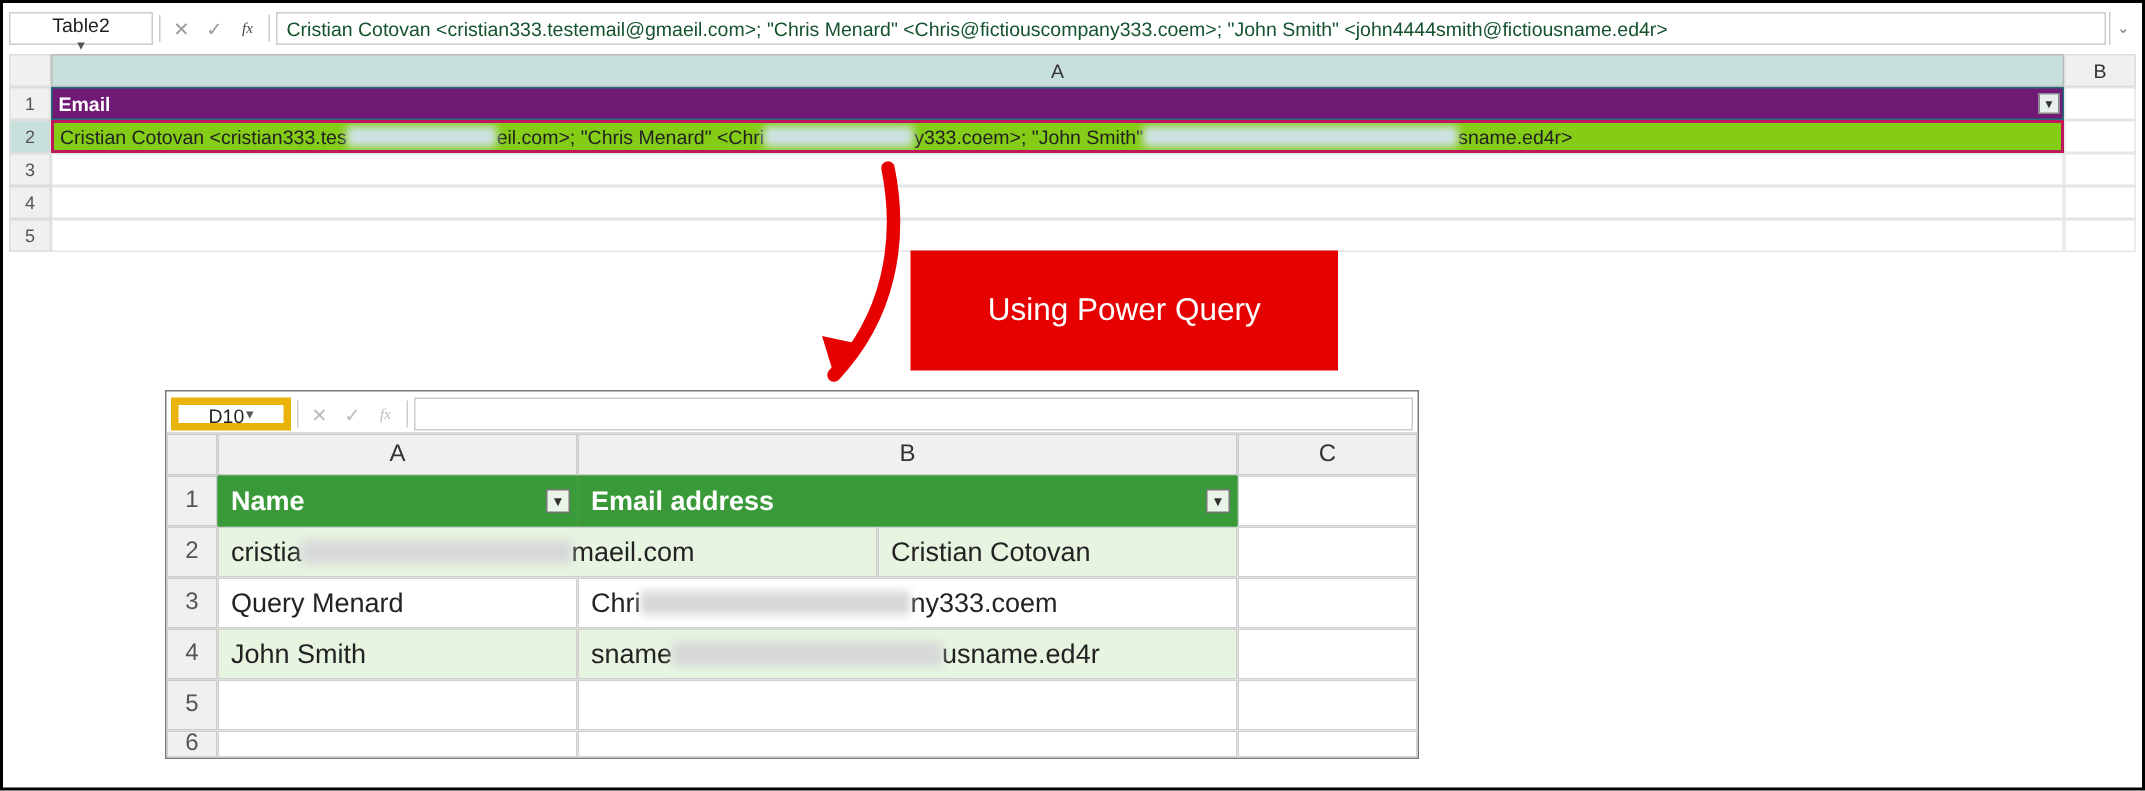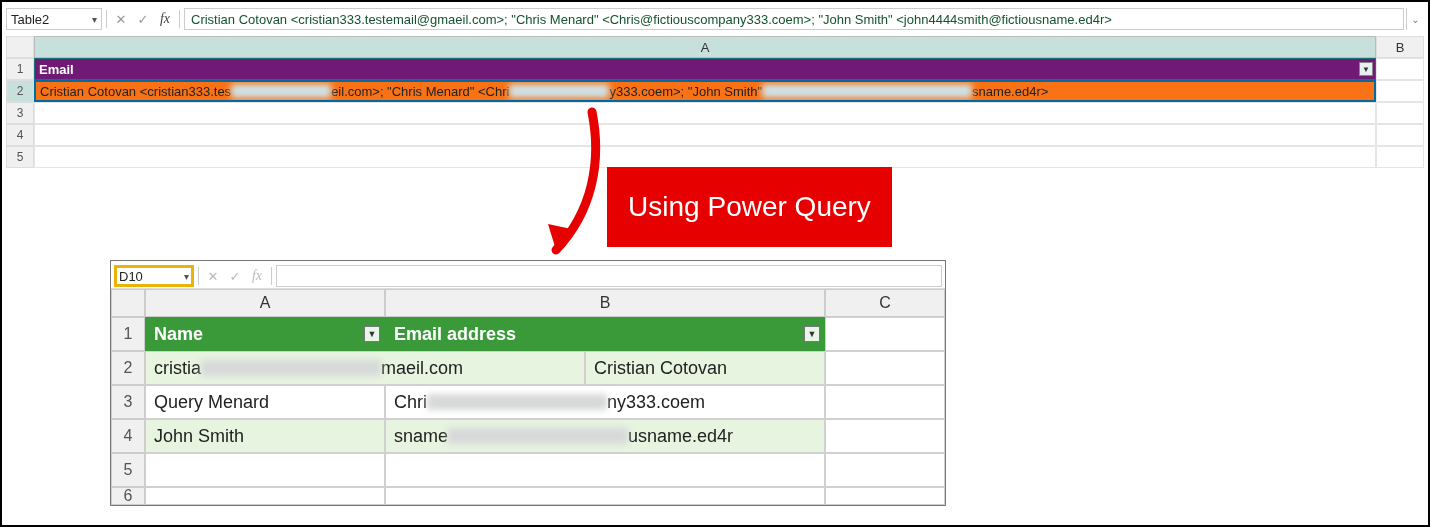--- a/index.html
+++ b/index.html
@@ -29,33 +29,34 @@
   .name-box {
     width: 96px;
     height: 22px;
     border: 1px solid #ccc;
     display: flex;
     align-items: center;
     justify-content: space-between;
     padding: 0 4px;
     font-size: 13px;
     background: #fff;
+    flex-direction: column;
   }
   .name-box .chev { font-size: 10px; color: #555; }
   .sep-v { width: 1px; height: 18px; background: #ccc; margin: 0 2px; }
   .fb-btn {
     width: 20px;
     height: 20px;
     display: flex;
     align-items: center;
     justify-content: center;
     color: #999;
     font-size: 13px;
   }
-  .fx { font-style: italic; font-family: "Times New Roman", serif; font-size: 14px; color: #444; }
+  .fx { font-style: italic; font-family: "Times New Roman", serif; font-size: 10px; color: #444; }
   .formula-input {
     flex: 1;
     height: 22px;
     border: 1px solid #ccc;
     padding: 0 6px;
     font-size: 13px;
     color: #14532d;
     background: #fff;
     display: flex;
     align-items: center;
@@ -129,22 +130,22 @@
     height: 14px;
     background: #e8f0ef;
     border: 1px solid #888;
     display: flex;
     align-items: center;
     justify-content: center;
     font-size: 8px;
     color: #333;
   }
   .sel-cell {
-    background: #f97316;
-    border: 2px solid #0369a1;
+    background: #84cc16;
+    border: 2px solid #be185d;
     position: relative;
   }
   .redact1 {
     display:inline-block;
     height: 14px;
     border-radius: 2px;
     vertical-align: middle;
     filter: blur(3px);
   }
   .ra { background:#cfe2e6; width: 100px; }
@@ -171,21 +172,21 @@
     position: absolute;
     left: 605px;
     top: 165px;
     width: 285px;
     height: 80px;
     background: #e60000;
     display: flex;
     align-items: center;
     justify-content: center;
     color: #fff;
-    font-size: 28px;
+    font-size: 21px;
   }
 
   
   .sheet2 {
     position: absolute;
     left: 108px;
     top: 258px;
     width: 836px;
     border: 1px solid #777;
     background: #fff;
@@ -193,23 +194,23 @@
   .formula-bar2 {
     height: 28px;
     display: flex;
     align-items: center;
     gap: 2px;
     padding: 3px 3px 0 3px;
     border-bottom: 1px solid #ddd;
   }
   .name-box2 {
     width: 80px; height: 22px;
-    border:3px solid #eab308;
-    display:flex; align-items:center; justify-content:space-between;
-    padding: 0 2px; font-size: 13px;
+    border:5px solid #eab308;
+    display:flex; justify-content:space-between;
+    padding: 0 20px; font-size: 13px;
   }
   .fb2 .fb-btn { color:#bbb; }
   .formula-input2 {
     flex:1; height:22px; border:1px solid #ccc;
     background:#fff; padding:0 4px;
   }
   .colhdr2 {
     height: 28px;
     background:#f0f0f0;
     border:1px solid #ccc;

